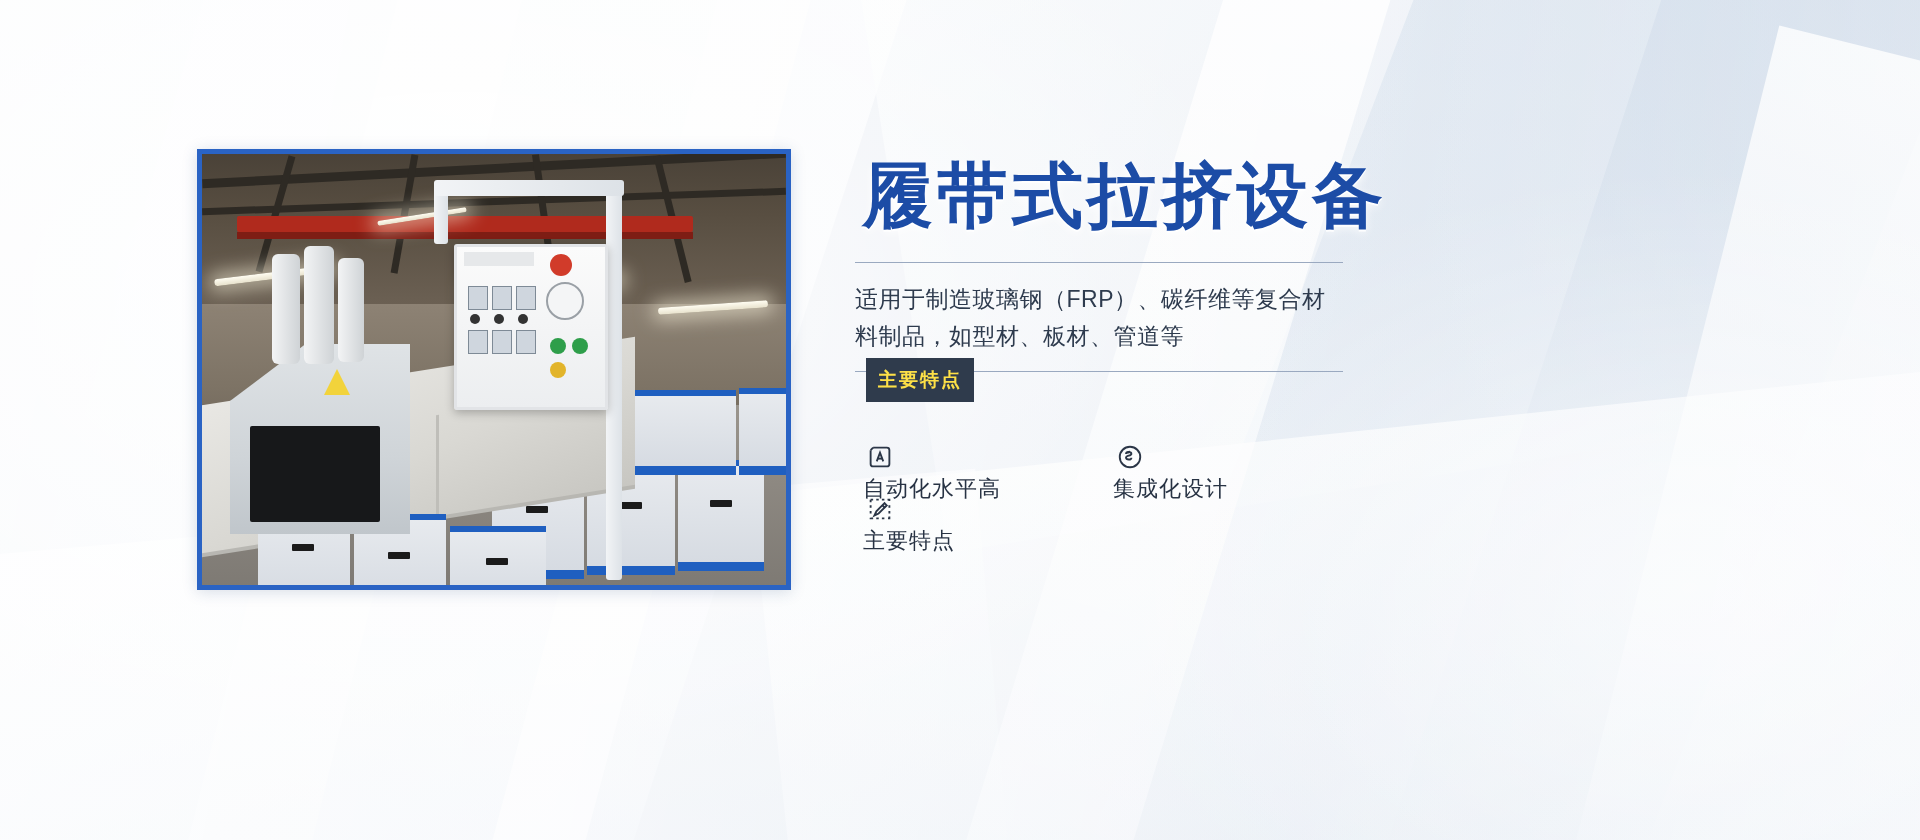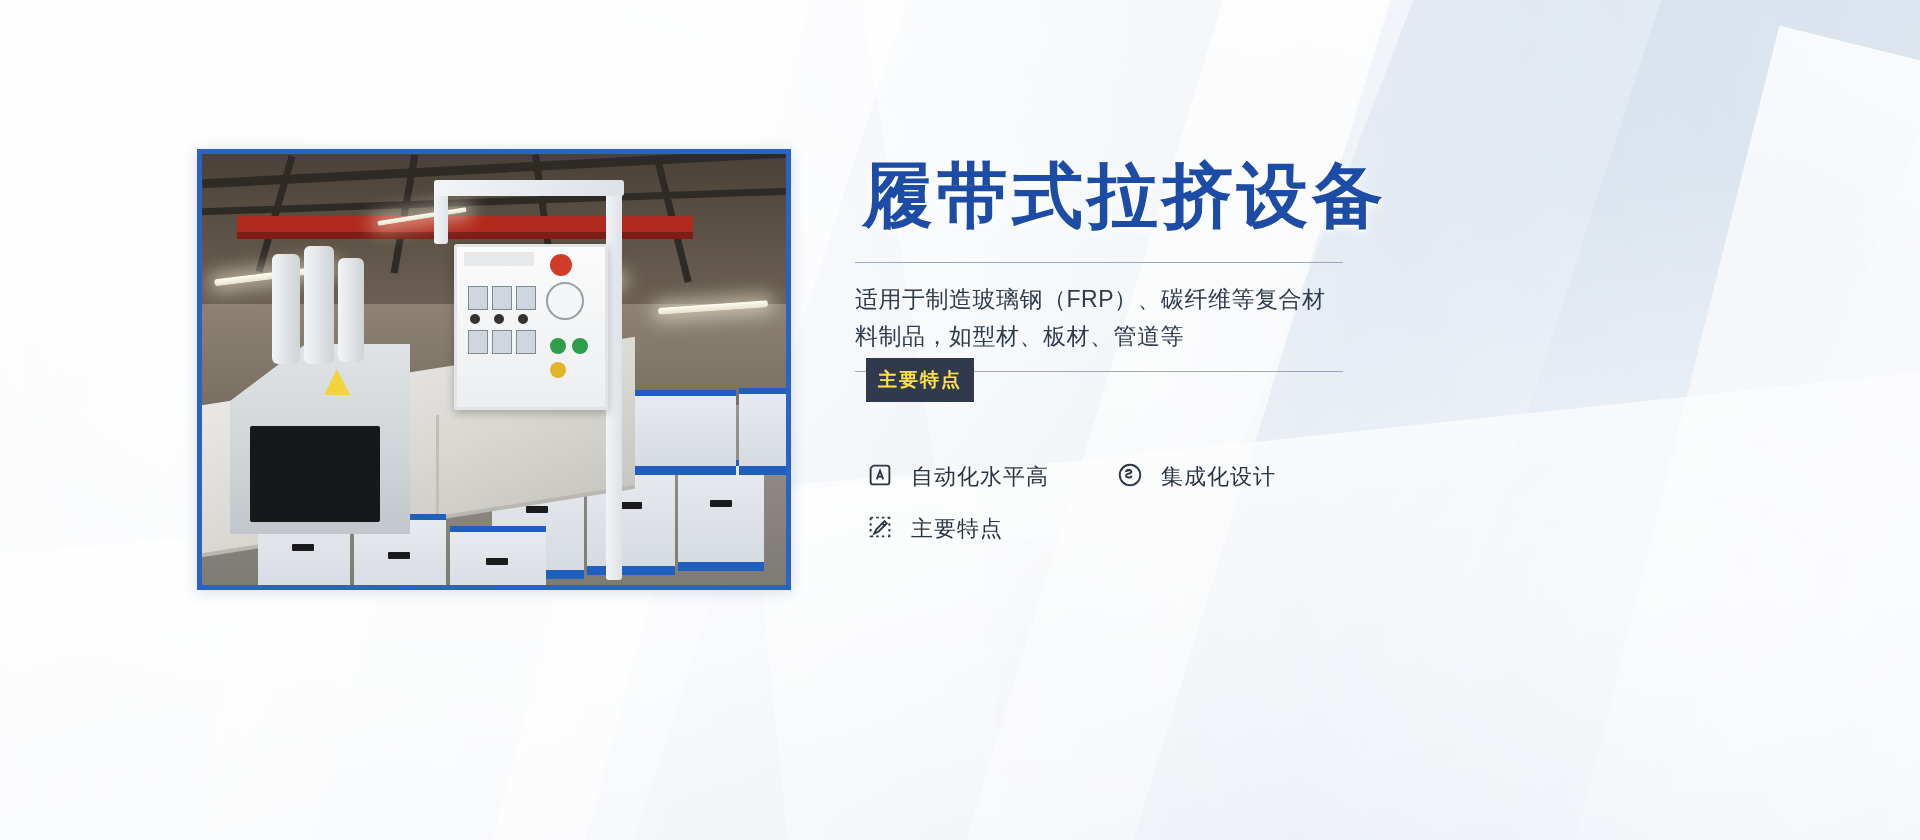--- a/index.html
+++ b/index.html
@@ -91,21 +91,21 @@
   .content{position:absolute;left:853px;top:150px;width:560px;}
   .title{font-size:71px;line-height:1.05;font-weight:bold;color:#1c4ca6;letter-spacing:4px;
      text-shadow:0 2px 0 rgba(255,255,255,.9),0 3px 10px rgba(255,255,255,.85);margin:9px;white-space:nowrap;}
   .rule-top{width:488px;height:1px;background:#9aa9c0;margin:28px 0 0 2px;}
   .subtitle{font-size:23px;line-height:1.62;color:#2e3b4e;margin:18px 0 8px 2px;width:486px;letter-spacing:.5px;}
   .rule-bot{width:488px;height:1px;background:#9aa9c0;margin:16px 0 0 2px;}
   .badge{display:inline-block;background:#2f3b4c;color:#fde047;font-size:19px;font-weight:bold;
      padding:9px 12px;letter-spacing:2px;margin:-18px 16px 0 13px;position:relative;}
   .features{margin:38px 0 0 10px;width:500px;}
   .frow{display:flex;}
-  .fcell{display:flex;align-items:flex-end;width:250px;height:52px;}
+  .fcell{display:flex;align-items:flex-start;width:250px;height:52px;flex-direction:column;}
   .ficon{width:34px;height:34px;flex:0 0 34px;display:flex;align-items:center;justify-content:center;
      color:#2b3647;margin-right:14px;}
   .flabel{font-size:22px;color:#283344;letter-spacing:1px;white-space:nowrap;}
   svg{display:block;}
 </style>
 </head>
 <body>
 
 <div class="banner">
 

